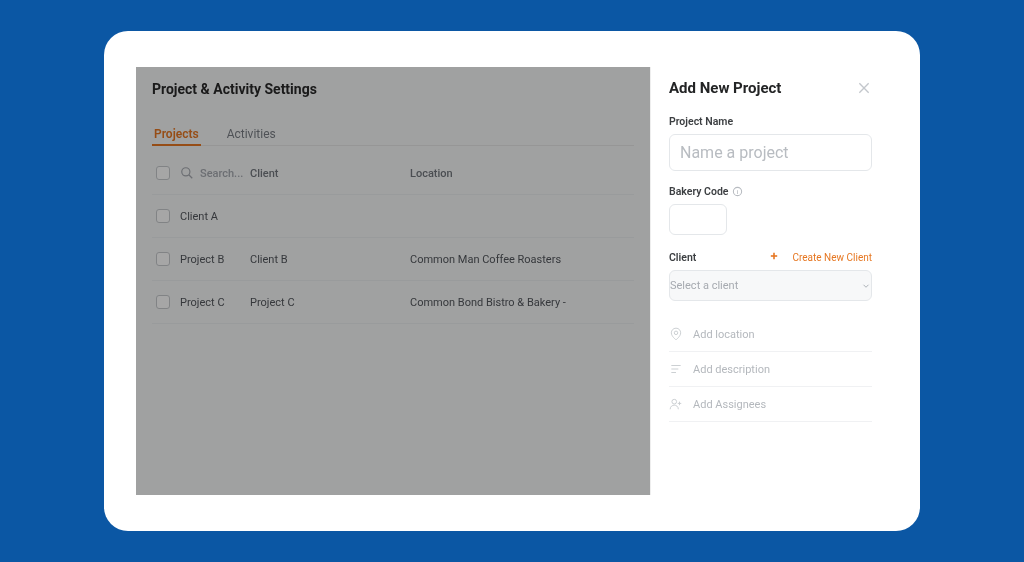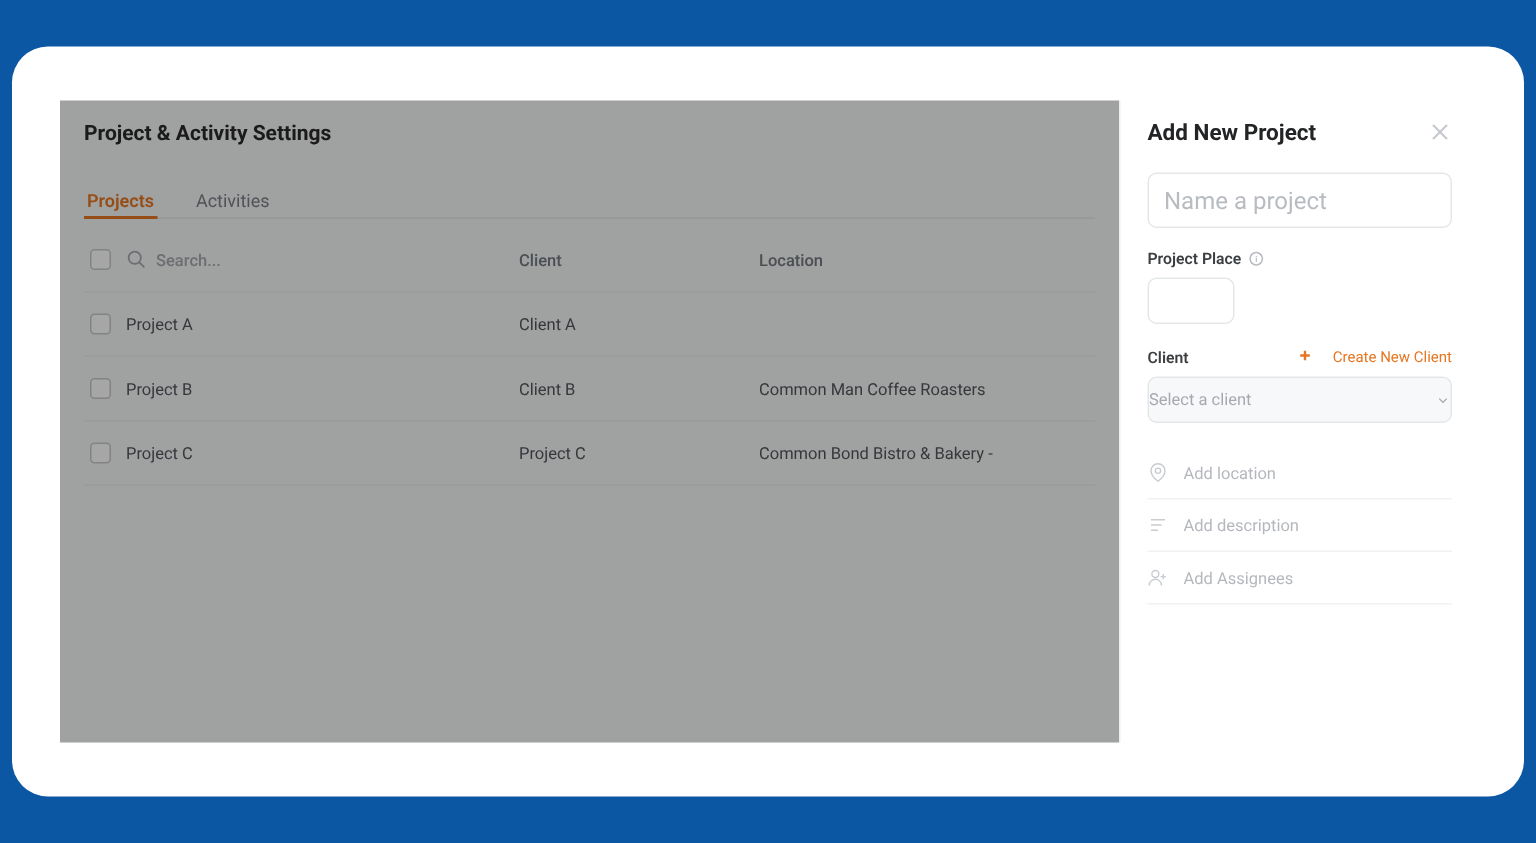--- a/index.html
+++ b/index.html
@@ -1,17 +1,17 @@
 <!DOCTYPE html>
 <html><head>
   <meta charset="utf-8">
   <style>
     * { margin: 0; padding: 0; box-sizing: border-box; font-family: -apple-system, BlinkMacSystemFont, "Segoe UI", Roboto, sans-serif; }
     body { background: #0b57a4; display: flex; align-items: center; justify-content: center; width: 1024px; height: 562px; }
-    .outer-card { background: #fff; border-radius: 24px; width: 1008px; height: 500px; padding: 36px 32px; position: relative; overflow: hidden; }
+    .outer-card { background: #fff; border-radius: 24px; width: 816px; height: 500px; padding: 36px 32px; position: relative; overflow: hidden; }
     .app-stage { display: flex; height: 428px; position: relative; }
     .main-panel { flex: 1; background: #f6f7f8; position: relative; }
     .dim-overlay { position: absolute; inset: 0; background: rgba(0,0,0,0.35); pointer-events: none; }
     .main-inner { padding: 14px 16px; }
     .page-title { font-size: 14px; font-weight: 700; color: #2a2a2a; margin-bottom: 22px; }
     .tabs { display: flex; gap: 24px; border-bottom: 1px solid #e7e7e7; margin-bottom: 0; }
     .tab { font-size: 12px; color: #7a7f85; padding: 8px 2px 4px; cursor: pointer; position: relative; }
     .tab.active { color: #e67722; font-weight: 600; }
     .tab.active::after { content: ""; position: absolute; left: 0; right: 0; bottom: -1px; height: 2px; background: #e67722; }
     .table { margin-top: 6px; }
@@ -65,21 +65,20 @@
                   <circle cx="10" cy="10" r="7"></circle>
                   <line x1="21" y1="21" x2="15" y2="15"></line>
                 </svg>
               <span class="search-text">Search...</span>
             </div>
             <div>Client</div>
             <div>Location</div>
           </div>
           <div class="table-row">
             <div class="checkbox"></div>
-            <div class="cell-name">Project A</div>
             <div class="cell-client">Client A</div>
           </div>
           <div class="table-row">
             <div class="checkbox"></div>
             <div class="cell-name">Project B</div>
             <div class="cell-client">Client B</div>
             <div class="cell-loc">Common Man Coffee Roasters</div>
           </div>
           <div class="table-row">
             <div class="checkbox"></div>
@@ -94,24 +93,25 @@
 
     <div class="side-panel">
       <div class="side-header">
         <div class="side-title">Add New Project</div>
         <svg class="close-x" viewBox="0 0 24 24">
             <line x1="5" y1="5" x2="19" y2="19"></line>
             <line x1="19" y1="5" x2="5" y2="19"></line>
           </svg>
       </div>
 
+      <div class="field-label">Project Name</div>
       <input class="text-input" placeholder="Name a project" style="">
 
       <div class="field-label">
-        <span>Project Place</span>
+        <span>Bakery Code</span>
         <svg class="info-icon" viewBox="0 0 16 16">
             <circle cx="8" cy="8" r="6"></circle>
             <text x="8" y="11" text-anchor="middle">i</text>
           </svg>
       </div>
       <input class="code-input" style="">
 
       <div class="client-row">
         <div class="field-label" style="margin-bottom:0">Client</div>
         <div class="create-link">

